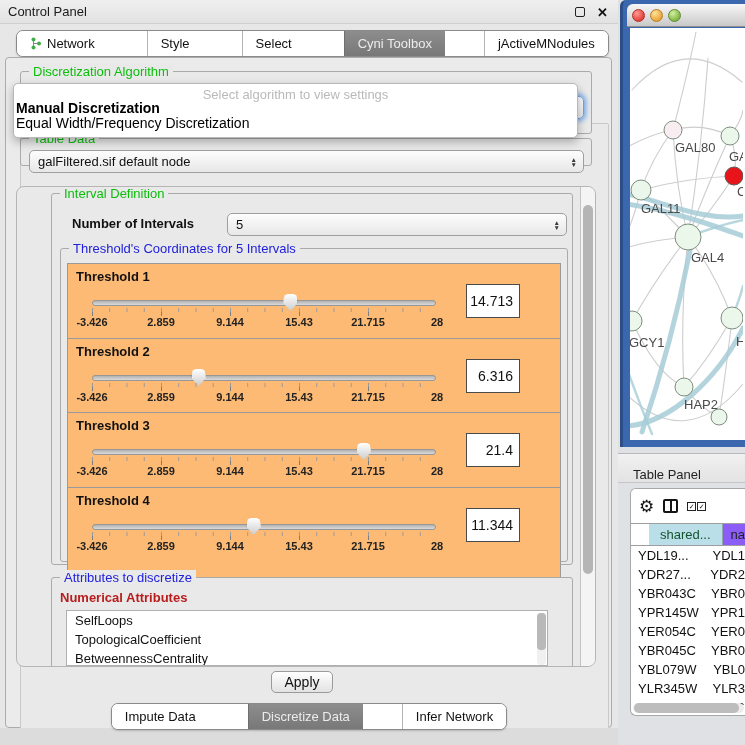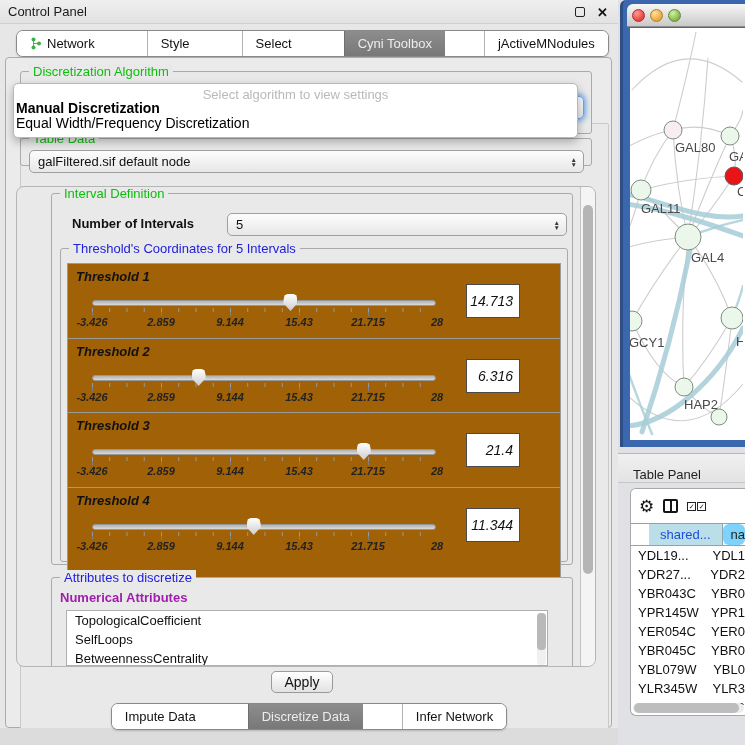--- a/index.html
+++ b/index.html
@@ -60,42 +60,42 @@
              border-left:1px solid #c3c3c3; }
   #vscroll .thumb { position:absolute; left:2px; top:18px; width:10px; height:369px; background:#b5b5b5;
                     border-radius:5px; }
 
   #interval-group { left:34px; top:6px; width:522px; height:372px; }
   .noi-label { position:absolute; left:20px; top:22px; font-size:13px; font-weight:bold; color:#111; }
   #noi-combo { left:175px; top:19px; width:340px; }
   #thresh-group { position:absolute; left:8px; top:54px; width:508px; height:314px; border:1px solid #aaa;
                   border-radius:3px; }
 
-  .th-box { position:absolute; left:6px; width:494px; height:92px; border:1px solid #9a9a9a; background:#a16207;font-style:italic; }
+  .th-box { position:absolute; left:6px; width:494px; height:92px; border:1px solid #9a9a9a; background:#fdba74; }
   .th-label { position:absolute; left:8px; top:5px; font-size:13px; font-weight:bold; color:#111; }
   .track-wrap { position:absolute; left:24px; top:28px; width:344px; height:20px; }
   .track { position:absolute; left:0; right:0; top:8px; height:6px; border-radius:3px;
            background:linear-gradient(#b2b2b2,#dadada); border:1px solid #979797; }
   .thumb14 { position:absolute; top:2px; width:14px; height:17px;
              background:linear-gradient(#ffffff,#cccccc);
              clip-path:polygon(0% 35%, 8% 8%, 30% 0%, 70% 0%, 92% 8%, 100% 35%, 100% 55%, 50% 100%, 0% 55%);
              filter:drop-shadow(0 0 1px #6f6f6f); }
   .ticks { position:absolute; left:24px; top:44px; width:345px; height:8px;
            background-image:linear-gradient(90deg,#7e7e7e 1px,transparent 1px); background-size:20% 100%; }
   .ticks .minor { position:absolute; left:0; right:0; top:0; height:4px;
            background-image:linear-gradient(90deg,#9a9a9a 1px,transparent 1px); background-size:5% 100%; }
   .scale { position:absolute; left:24px; top:52px; width:345px; height:13px;padding-left:20px; }
   .scale span { position:absolute; transform:translateX(-50%); font-size:11px; font-weight:bold; color:#222;
                 white-space:nowrap; }
   .val-box { position:absolute; left:398px; top:20px; width:54px; height:34px; background:#fff;
              border:1px solid #4a4a4a; font-size:14px; color:#111; text-align:right;
              line-height:32px; padding-right:6px; }
 
   #attr-group { left:34px; top:390px; width:522px; height:96px;padding-left:32px; }
-  .attr-title { position:absolute; left:8px; top:12px; font-size:13px; font-weight:bold; color:#a21caf; }
+  .attr-title { position:absolute; left:8px; top:12px; font-size:13px; font-weight:bold; color:#b91c1c; }
   #attr-list { position:absolute; left:14px; top:32px; width:482px; height:56px; background:#fff;
                border:1px solid #b0b0b0; overflow:hidden; }
   .attr-item { font-size:13px; color:#111; line-height:19px; padding-left:8px; }
   #attr-list .lscroll { position:absolute; right:1px; top:2px; width:9px; height:52px; background:#f0f0f0; border-radius:4px; }
   #attr-list .lscroll .thumb { position:absolute; left:0; top:0; width:9px; height:72%; background:#b9b9b9; border-radius:4px; }
 
   #apply-btn { position:absolute; left:271px; top:671px; width:62px; height:22px; font-family:inherit;
                font-size:14px; color:#111; background:linear-gradient(#ffffff,#e2e2e2);
                border:1px solid #9a9a9a; border-radius:5px; }
 
@@ -125,23 +125,23 @@
 
   #table-card { position:absolute; left:12px; top:488px; width:115px; height:228px; background:#fff;
                 border:1px solid #a8a8a8; border-right:none; border-radius:6px 0 0 6px; overflow:hidden; }
   .tp-toolbar { position:relative; height:34px; background:#fff; display:flex; align-items:center; }
   .gear { font-size:17px; color:#141414; margin-left:8px; line-height:1; }
   .cols-ic { width:15px; height:14px; border:2px solid #141414; border-radius:2px; margin-left:9px; position:relative; }
   .cols-ic::after { content:""; position:absolute; left:4.5px; top:0; width:2px; height:100%; background:#141414; }
   .cks { display:flex; gap:1px; margin-left:9px; }
   .ck { width:9px; height:9px; border:1.4px solid #222; font-size:7px; line-height:7px; text-align:center; color:#222; }
   .tp-header { display:flex; height:23px; border-top:1px solid #9e9e9e; border-bottom:1px solid #9e9e9e; }
-  .tp-header .c1 { width:79px; background:#badfe9; border-right:1px solid #8fa8b0; font-size:13px; color:#1d4ed8;
+  .tp-header .c1 { width:79px; background:#badfe9; border-right:1px solid #8fa8b0; font-size:13px; color:#14532d;
                    text-align:center; line-height:22px;margin-left:18px; }
-  .tp-header .c2 { flex:1; background:#7dd3fc; font-size:13px; color:#222; line-height:22px; padding-left:8px;border-radius:6px; }
+  .tp-header .c2 { flex:1; background:#8b5cf6; font-size:13px; color:#222; line-height:22px; padding-left:8px; }
   #tp-rows { height:159px; overflow:hidden; }
   .tp-row { display:flex; height:19px; }
   .tp-row .c1 { width:79px; padding-left:7px; font-size:13px; color:#111; line-height:19px; }
   .tp-row .c2 { flex:1; padding-left:8px; font-size:13px; color:#111; line-height:19px; }
   .hscroll { position:absolute; left:2px; bottom:2px; width:111px; height:10px; background:#ececec; border-radius:5px; }
   .hscroll .thumb { position:absolute; left:1px; top:0; width:105px; height:10px; background:#bdbdbd; border-radius:5px; }
 </style>
 </head>
 <body>
 
@@ -306,22 +306,22 @@
               </div>
             </div>
         </div>
       </div>
 
       <div class="group" id="attr-group">
         <span class="group-label g-blue">Attributes to discretize</span>
         <span class="attr-title">Numerical Attributes</span>
         <div id="attr-list">
 
-        <div class="attr-item">TopologicalCoefficient</div>
-            <div class="attr-item">SelfLoops</div>
+        <div class="attr-item">SelfLoops</div>
+            <div class="attr-item">TopologicalCoefficient</div>
             <div class="attr-item">BetweennessCentrality</div>
             <div class="lscroll">
               <div class="thumb"></div>
             </div>
           </div>
       </div>
 
       <div id="vscroll">
         <div class="thumb"></div>
       </div>

